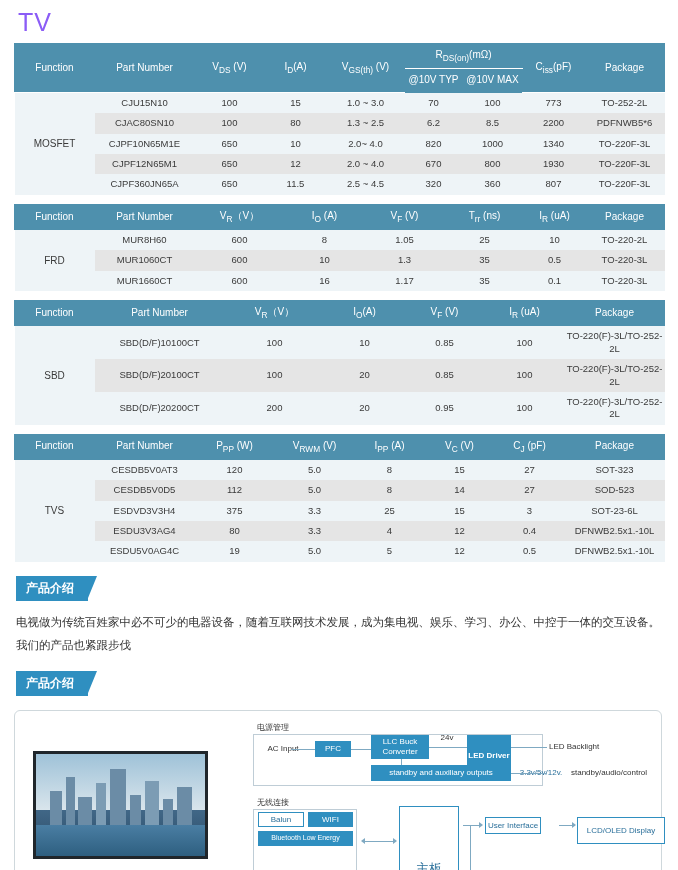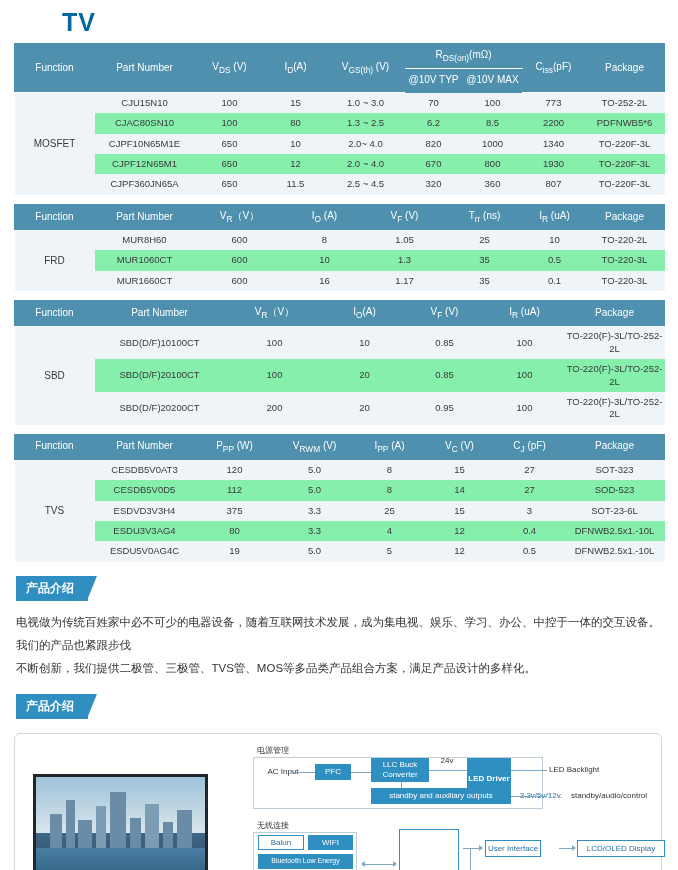--- a/index.html
+++ b/index.html
@@ -16,27 +16,26 @@
     overflow: hidden;
   }
   .page {
     width: 678px;
     height: 870px;
     position: relative;
     box-sizing: border-box;
     padding: 0 14px;
   }
   .page-title {
-    color: #0369a1;
+    color: #8b5cf6;
     font-size: 25px;
-    font-weight: bold;
+    font-weight: normal;
     letter-spacing: 1px;
     padding: 8px 0 6px 4px;
     font-family: "Liberation Sans", sans-serif;
-    margin-left: 44px;
   }
   table.spec {
     width: 650px;
     border-collapse: collapse;
     table-layout: fixed;
     margin-bottom: 0;
   }
   table.spec th {
     background: #4e90ad;
     color: #ffffff;
@@ -58,21 +57,21 @@
     text-align: center;
     padding: 4px 2px;
     color: #3a3a3a;
     border: none;
     line-height: 1.3;
   }
   table.spec tr.odd td {
     background: #eef4f7;
   }
   table.spec tr.even td {
-    background: #86efac;
+    background: #e5e5e5;
   }
   table.spec td.fn {
     font-size: 10px;
     color: #3a3a3a;
     background: #ffffff;
     vertical-align: middle;
   }
   .gap {
     height: 9px;
   }
@@ -484,21 +483,20 @@
           <td>DFNWB2.5x1.-10L</td>
         </tr>
       </tbody>
   </table>
 
   
   <div class="section-banner">
     <span class="bar">产品介绍</span>
   </div>
   <div class="intro-text">电视做为传统百姓家中必不可少的电器设备，随着互联网技术发展，成为集电视、娱乐、学习、办公、中控于一体的交互设备。我们的产品也紧跟步伐</div>
-  <div class="intro-text">不断创新，我们提供二极管、三极管、TVS管、MOS等多品类产品组合方案，满足产品设计的多样化。</div>
 
   
   <div class="section-banner">
     <span class="bar">产品介绍</span>
   </div>
 
   <div class="circuit-box">
 
     <div class="tv-img">
       <div class="tv-screen">
@@ -543,21 +541,21 @@
     <div class="blk fill" style="left:293px;top:101px;width:45px;height:15px;">WIFI</div>
     <div class="blk fill" style="left:243px;top:120px;width:95px;height:15px;font-size:7px;">Bluetooth Low Energy</div>
 
     <div class="blk b" style="left:384px;top:95px;width:60px;height:128px;font-size:13px;color:#2a6f9a;">主板</div>
 
     <div class="ln h" style="left:348px;top:130px;width:32px;"></div>
     <div class="arrow-r" style="left:378px;top:127px;"></div>
     <div class="arrow-l" style="left:346px;top:127px;"></div>
 
     <div class="blk b" style="left:470px;top:106px;width:56px;height:17px;">User Interface</div>
-    <div class="blk b" style="left:562px;top:106px;width:88px;height:17px;">LCD/OLED Display</div>
+    <div class="blk b" style="left:562px;top:106px;width:88px;height:27px;">LCD/OLED Display</div>
 
     <div class="ln h" style="left:448px;top:114px;width:18px;"></div>
     <div class="arrow-r" style="left:464px;top:111px;"></div>
     <div class="ln h" style="left:544px;top:114px;width:16px;"></div>
     <div class="arrow-r" style="left:557px;top:111px;"></div>
 
     <div class="ln v" style="left:455px;top:114px;height:108px;"></div>
   </div>
 
 </div>

